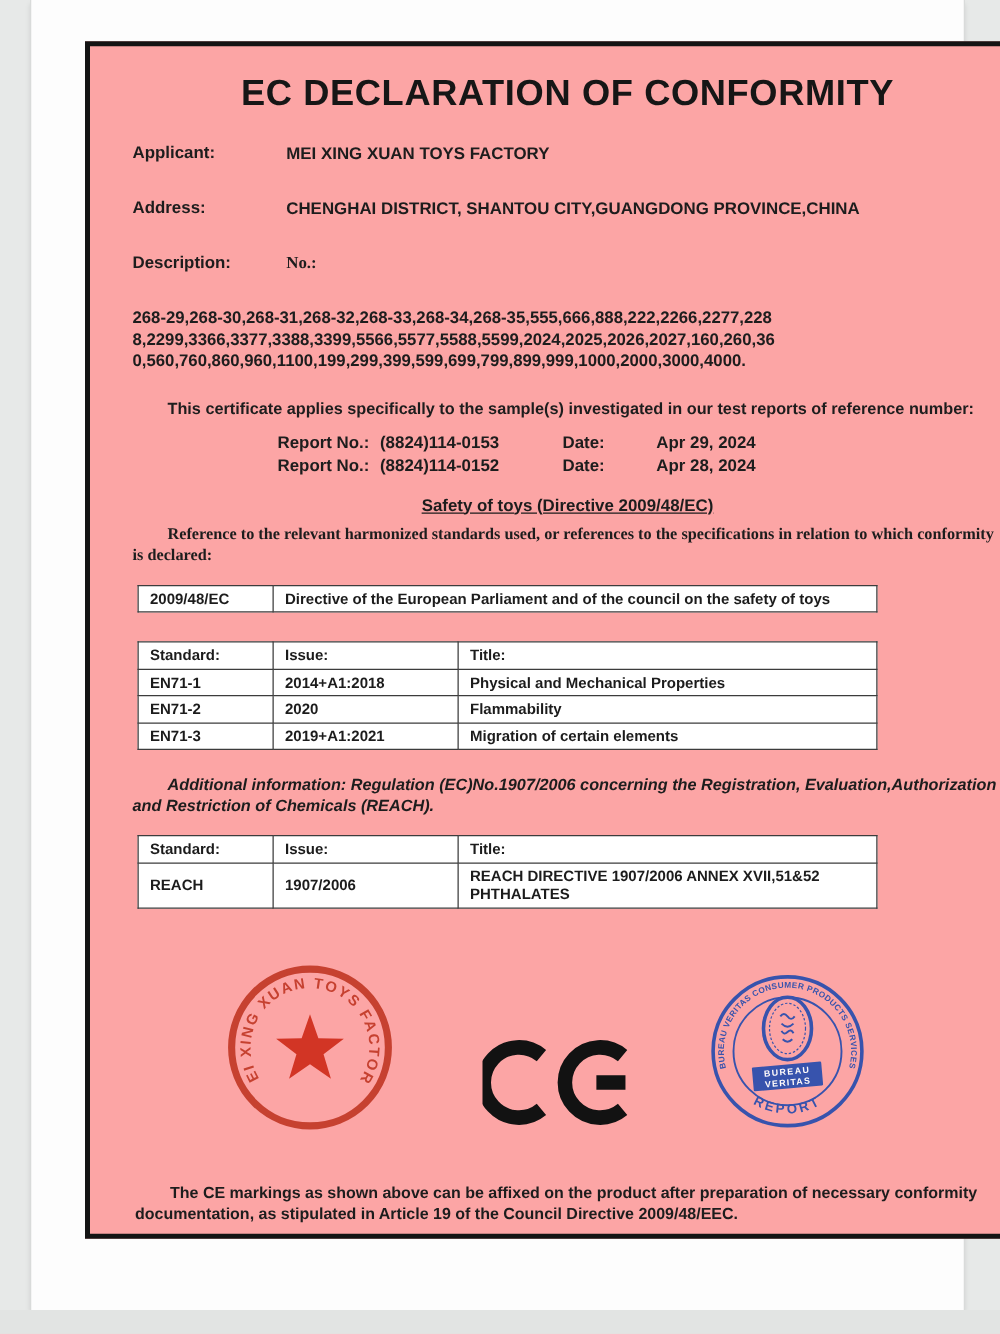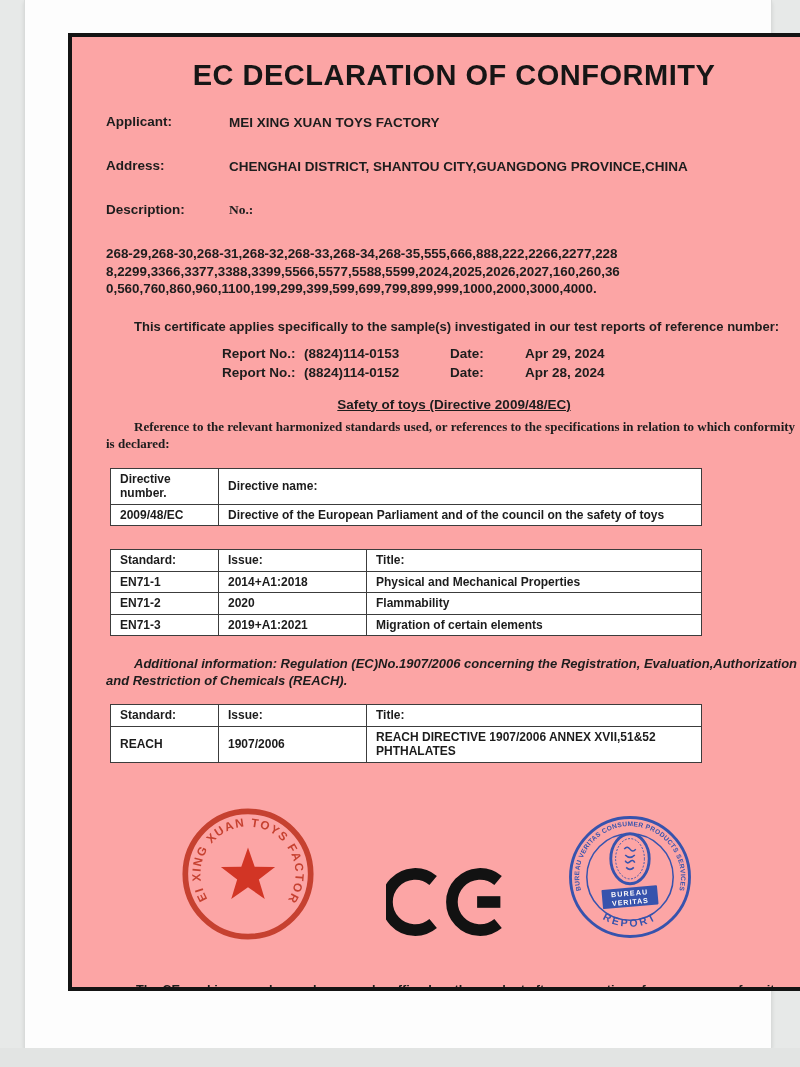--- a/index.html
+++ b/index.html
@@ -112,24 +112,20 @@
         <span class="dvalue">Apr 28, 2024</span>
       </div>
     </div>
 
     <div class="safety-line">Safety of toys (Directive 2009/48/EC)</div>
 
     <div class="para ref-note">Reference to the relevant harmonized standards used, or references to the specifications in relation to which conformity is declared:</div>
 
     <table class="t-directive">
       <tbody>
-          <tr>
-        <th>Directive number.</th>
-        <th>Directive name:</th>
-      </tr>
       <tr>
         <td>2009/48/EC</td>
         <td>Directive of the European Parliament and of the council on the safety of toys</td>
       </tr>
     </tbody>
       </table>
 
     <table class="t-standards t3col">
       <tbody>
           <tr>

